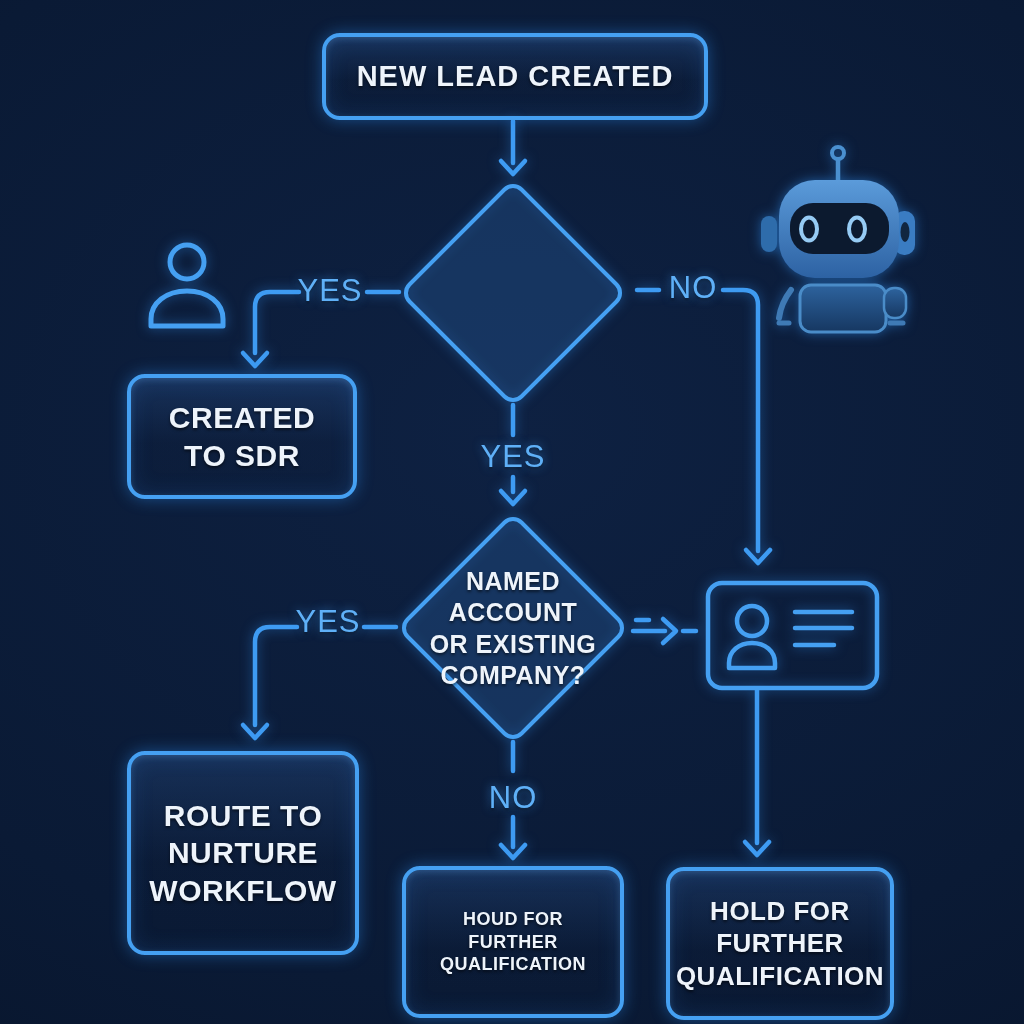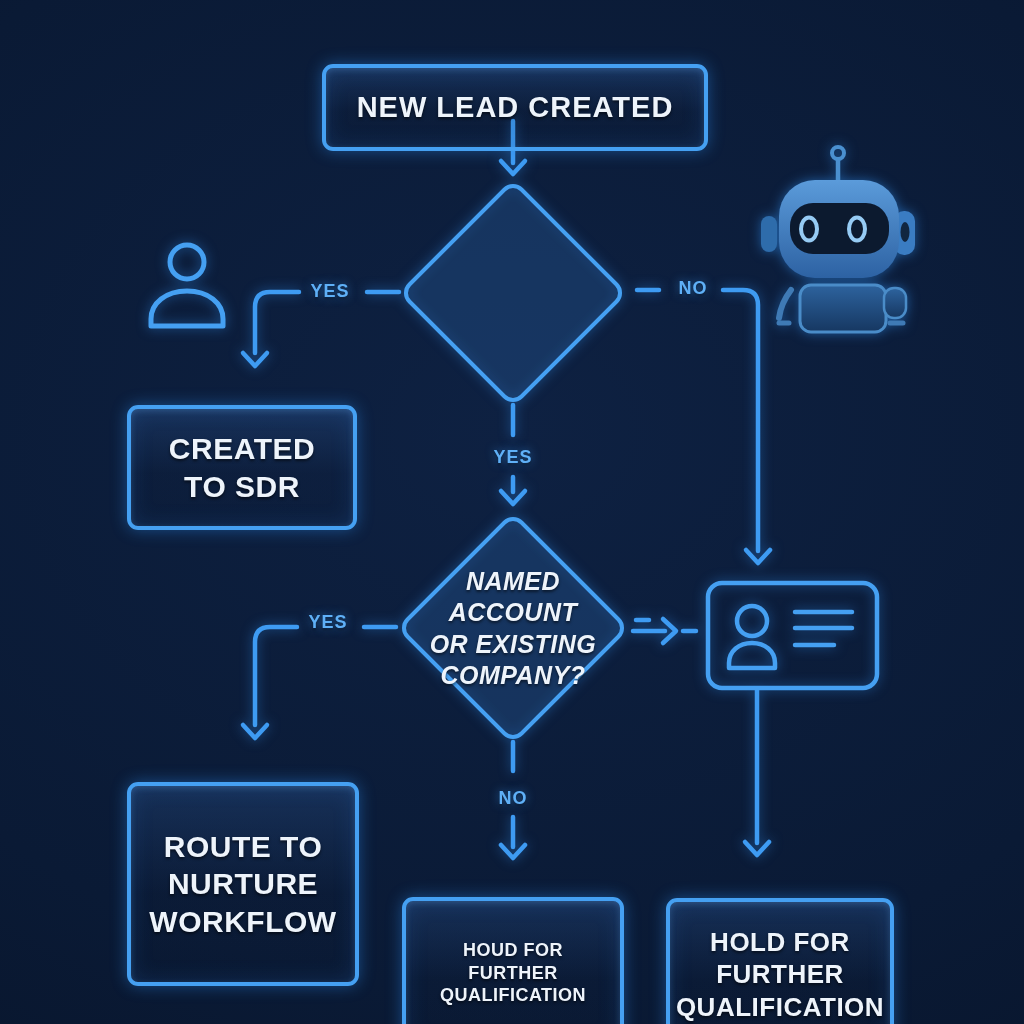--- a/index.html
+++ b/index.html
@@ -8,45 +8,44 @@
     background: radial-gradient(130% 100% at 50% 42%, #0e2142 0%, #0a1a35 55%, #071226 100%);
     font-family:"Liberation Sans", sans-serif;
   }
   .stage{position:absolute;inset:0;width:1024px;height:1024px;}
   .layer{position:absolute;left:0;top:0;filter:drop-shadow(0 0 6px rgba(48,140,235,.55));}
   .edge{stroke:#3e9bf2;stroke-width:4.5;fill:none;stroke-linecap:round;stroke-linejoin:round;}
   .diamond{fill:rgba(35,68,116,.28);stroke:#45a0f2;stroke-width:4;}
   .lineicon{stroke:#45a0f2;fill:none;stroke-linecap:round;stroke-linejoin:round;}
   .node{
     position:absolute;box-sizing:border-box;
-    border:4px solid #45a0f2;border-radius:11px;
+    border:4px solid #45a0f2;border-radius:18px;
     display:flex;align-items:center;justify-content:center;text-align:center;
     color:#eef4fb;font-weight:bold;white-space:pre-line;line-height:1.25;letter-spacing:.5px;
     background:linear-gradient(180deg, rgba(50,95,160,.30) 0%, rgba(16,32,62,.14) 55%, rgba(10,20,40,.06) 100%);
     box-shadow:0 0 16px rgba(45,140,235,.45), inset 0 0 22px rgba(45,120,210,.20), inset 0 2px 6px rgba(120,180,240,.25);
     text-shadow:0 2px 3px rgba(0,0,0,.55);
-    margin-top:31px;
   }
   .dlabel{
     position:absolute;display:flex;align-items:center;justify-content:center;text-align:center;
     color:#eef4fb;font-weight:bold;white-space:pre-line;line-height:1.26;letter-spacing:.5px;
     font-size:25px;text-shadow:0 2px 3px rgba(0,0,0,.55);
   }
   .elabel{
     position:absolute;display:flex;align-items:center;justify-content:center;
-    color:#5fb0f7;font-weight:bold;font-size:18px;letter-spacing:1px;
+    color:#5fb0f7;font-weight:normal;font-size:31px;letter-spacing:1px;
     text-shadow:0 0 10px rgba(60,150,240,.65), 0 2px 3px rgba(0,0,0,.5);
   }
   .n-start {left:322px;top:33px; width:386px;height:87px; font-size:29px;letter-spacing:1px;}
   .n-assign{left:127px;top:374px;width:230px;height:125px;font-size:30px;}
   .n-route {left:127px;top:751px;width:232px;height:204px;font-size:30px;}
   .n-holdc {left:402px;top:866px;width:222px;height:152px;font-size:18px;align-items:center;}
   .n-holdr {left:666px;top:867px;width:228px;height:153px;font-size:26px;}
   .d1{left:413px;top:233px;width:200px;height:120px;}
-  .d2{left:403px;top:556px;width:220px;height:145px;font-style:italic;}
+  .d2{left:403px;top:556px;width:220px;height:145px;}
   .l-yes1{left:300px;top:276px;width:60px;height:30px;}
   .l-no1 {left:663px;top:273px;width:60px;height:30px;}
   .l-yes2{left:483px;top:442px;width:60px;height:30px;}
   .l-yes3{left:298px;top:607px;width:60px;height:30px;}
   .l-no2 {left:483px;top:783px;width:60px;height:30px;}
 </style>
 </head>
 <body>
 
 <div class="stage">

